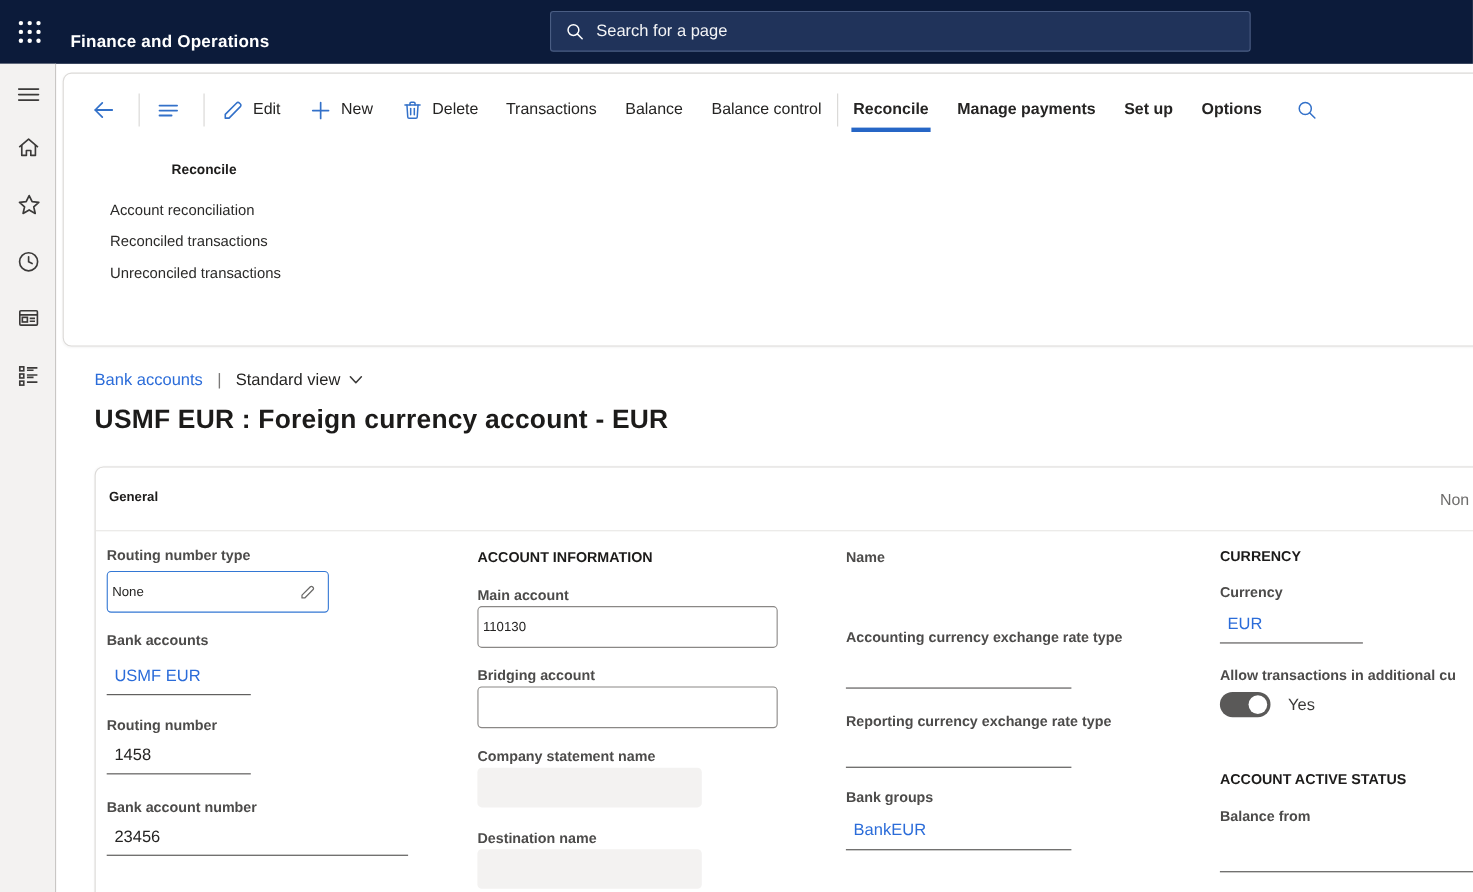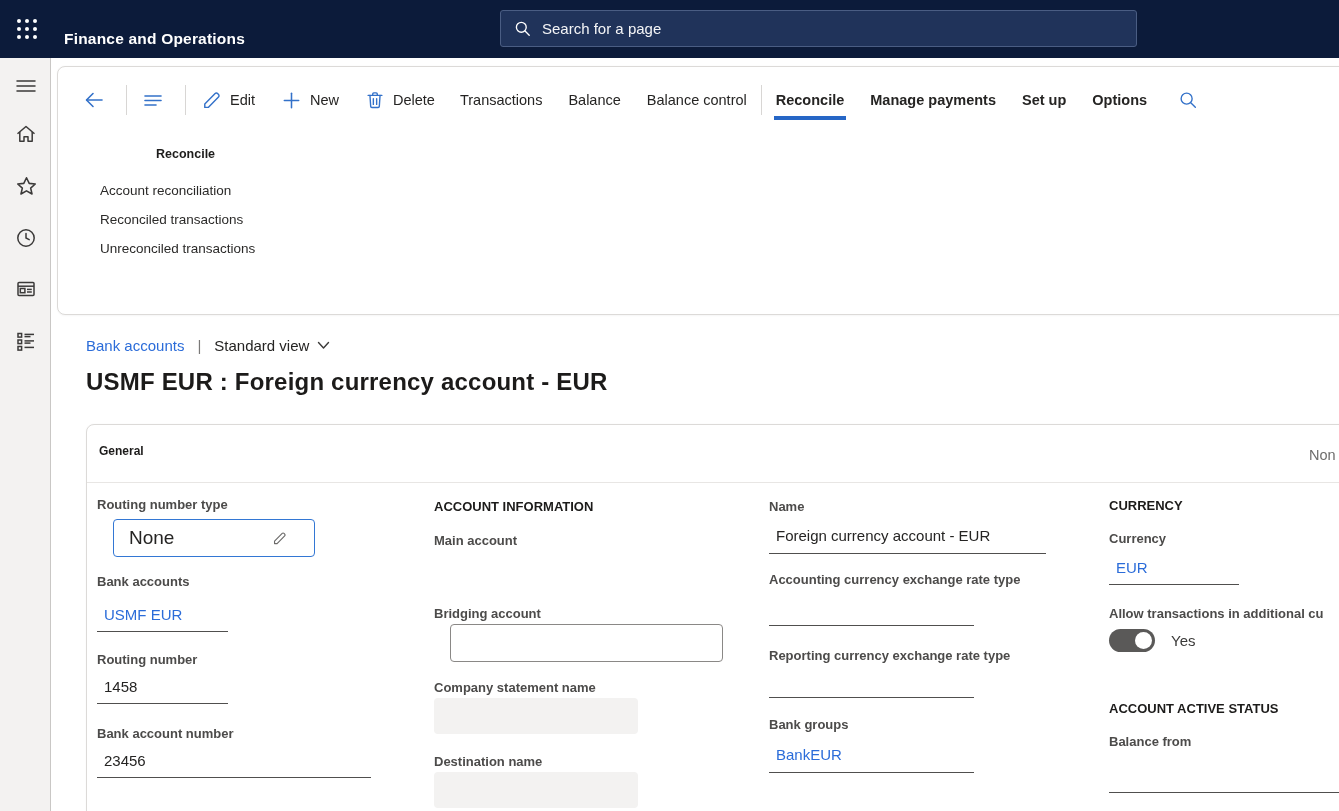--- a/index.html
+++ b/index.html
@@ -62,22 +62,22 @@
 
   
   .general-card { left:86px; top:424px; width:1270px; height:420px; }
   .gen-header { position:absolute; left:12px; top:19px; font-size:12px; font-weight:700; color:#1c1b1a; cursor:pointer; }
   .gen-corner { position:absolute; left:1222px; top:22px; font-size:14.5px; color:#6d6c6b; white-space:nowrap; }
   .gen-divider { position:absolute; left:0; top:57px; width:100%; height:1px; background:#e8e6e4; }
 
   .flabel { position:absolute; font-size:13px; font-weight:600; color:#4c4b4a; white-space:nowrap; }
   .shdr { position:absolute; font-size:13px; font-weight:700; color:#1c1b1a; white-space:nowrap; }
   .inputbox { position:absolute; height:38px; border:1px solid #8a8886; border-radius:4px;
-              background:#fff; font-size:19px; color:#252423; padding:0 15px;
-              font-family:inherit; outline:none;margin-left:16px; }
+              background:#fff; font-size:12px; color:#252423; padding:0 4px;
+              font-family:inherit; outline:none; }
   .inputbox.focused { border:1px solid #3377d4; padding-right:30px; }
   .pencil-in { position:absolute; pointer-events:none; }
   .ufield { position:absolute; border-bottom:1px solid #504f4e; font-size:15px;
             color:#252423; padding:6px 0 0 7px; }
   .ufield.link { color:#2b6cd9; cursor:pointer; }
   .disbox { position:absolute; background:#f3f2f1; border-radius:4px; }
   .toggle-row { position:absolute; display:flex; align-items:center; }
   .toggle { width:46px; height:23px; background:#5a5958; border-radius:12px; position:relative; cursor:pointer; }
   .toggle .knob { position:absolute; right:3px; top:3px; width:17px; height:17px;
                   border-radius:50%; background:#fff; }
@@ -251,32 +251,32 @@
 
     <div class="flabel" style="left:10px; top:227px">Routing number</div>
     <div class="ufield" style="left:10px; top:247px; width:131px; height:32px">1458</div>
 
     <div class="flabel" style="left:10px; top:301px">Bank account number</div>
     <div class="ufield" style="left:10px; top:321px; width:274px; height:32px">23456</div>
 
     <div class="shdr" style="left:347px; top:74px">ACCOUNT INFORMATION</div>
 
     <div class="flabel" style="left:347px; top:108px">Main account</div>
+    <input class="inputbox" style="left: 347px; top: 126px; width: 273px;" value="110130">
 
     <div class="flabel" style="left:347px; top:181px">Bridging account</div>
     <input class="inputbox" style="left: 347px; top: 199px; width: 273px;" value="">
 
     <div class="flabel" style="left:347px; top:255px">Company statement name</div>
     <div class="disbox" style="left:347px; top:273px; width:204px; height:36px"></div>
 
     <div class="flabel" style="left:347px; top:329px">Destination name</div>
     <div class="disbox" style="left:347px; top:347px; width:204px; height:36px"></div>
 
     <div class="flabel" style="left:682px; top:74px">Name</div>
-    <div class="ufield" style="left:682px; top:96px; width:277px; height:33px">Foreign currency account - EUR</div>
 
     <div class="flabel" style="left:682px; top:147px">Accounting currency exchange rate type</div>
     <div class="ufield" style="left:682px; top:170px; width:205px; height:31px"></div>
 
     <div class="flabel" style="left:682px; top:223px">Reporting currency exchange rate type</div>
     <div class="ufield" style="left:682px; top:244px; width:205px; height:29px"></div>
 
     <div class="flabel" style="left:682px; top:292px">Bank groups</div>
     <div class="ufield link" style="left:682px; top:315px; width:205px; height:33px">BankEUR</div>
 

